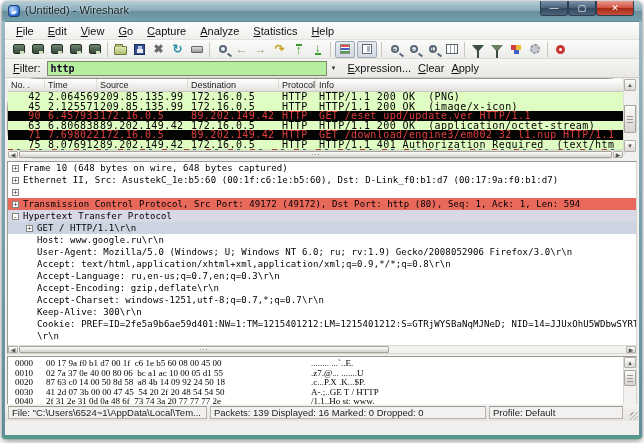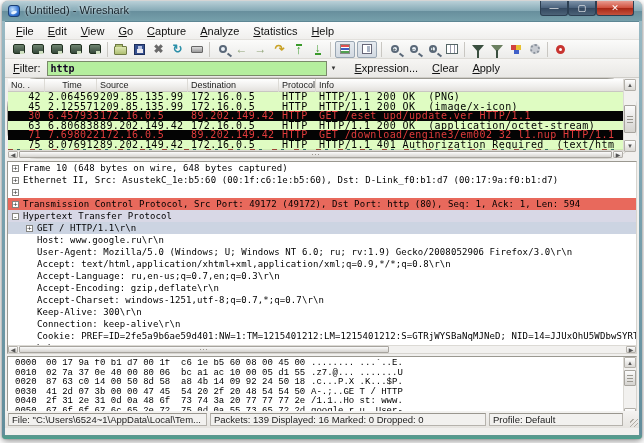--- a/index.html
+++ b/index.html
@@ -94,21 +94,21 @@
   .filterbar { position:absolute; left:0; top:37px; width:634px; height:19px;
              background:linear-gradient(180deg,#f6f5f3,#e9e8e5);
              border-bottom:1px solid #cfcdc8; display:flex; align-items:center; font-size:11px; }
   .flabel { margin-left:8px; color:#111; }
   .flabel .acc, .fbtn .acc { text-decoration:underline; }
   .finput { margin-left:6px; width:280px; height:15px; border:1px solid #7a8a6a;
             background:#b5ee9e; font-family:"DejaVu Sans Mono",monospace; font-size:10px;
             font-weight:bold; color:#102; padding:0 3px; }
   .fdrop { width:14px; height:15px; display:flex; align-items:center; justify-content:center;
             font-size:6px; color:#333; }
-  .fbtn { margin-left:14px; color:#111; }
+  .fbtn { margin-left:7px; color:#111; }
 
   
   .pane { position:absolute; left:2px; width:630px; background:#fff;
           border:1px solid #9a9890; border-right-color:#d7d5d0; border-bottom-color:#d7d5d0; }
 
   
   .plist { top:56px; height:81px;border-radius:30px; }
   .phead { position:absolute; left:0; top:0; right:13px; height:13px;
            background:linear-gradient(180deg,#ffffff,#efeeec 60%,#e3e1dd);
            border-bottom:1px solid #c9c7c2; }
@@ -155,29 +155,29 @@
   .exp { width:7px; height:7px; border:1px solid #848480; background:#fff; font-size:8px;
           line-height:5px; text-align:center; color:#333; margin-right:4px; flex:0 0 7px;
           font-family:"Liberation Sans",sans-serif; }
   .exp.none { visibility:hidden; }
   .details .hsb { position:absolute; left:0; right:0; bottom:0; height:8px; background:#f2f1ef;
           border-top:1px solid #dcdad5; }
 
   
   .hexpane { top:334px; height:64px; }
   .hexrows { position:absolute; left:0; top:2px; right:13px; bottom:0; overflow:hidden;
-          font-family:Liberation Mono, monospace; font-size:9px; color:#000; }
+          font-family:Liberation Serif, serif; font-size:9px; color:#000; }
   .hxrow { position:relative; height:9.6px; line-height:9.6px; white-space:pre; }
   .hx { position:absolute; top:0; }
   .hx.off { left:7px; } .hx.bytes { left:38px; } .hx.ascii { left:303px; }
   .hexpane .vsb { position:absolute; right:0; top:0; width:13px; bottom:0; background:#f2f1ef;
           border-left:1px solid #dcdad5; }
 
   
-  .statusbar { position:absolute; left:0; bottom:8px; width:634px; height:17px;
+  .statusbar { position:absolute; left:0; bottom:15px; width:634px; height:17px;
           background:linear-gradient(180deg,#f4f3f1,#e6e4e0); }
   .sbox { position:absolute; top:2px; height:13px; border:1px solid #b5b2ac;
           border-top-color:#9a978f; background:#f2f1ef; font-size:9.5px; color:#222;
           line-height:11px; padding:0 3px; overflow:hidden; white-space:nowrap; }
   .sbox.file { left:3px; width:199px; }
   .sbox.pkts { left:205px; width:276px; }
   .sbox.prof { left:484px; width:134px; }
   .grip { position:absolute; right:1px; bottom:1px; width:8px; height:8px;
           background:repeating-linear-gradient(135deg,transparent 0 2px,#b0ada6 2px 3px); }
 </style>
@@ -305,35 +305,35 @@
         <input class="finput" value="http" style="">
         <span class="fdrop">▼</span>
         <span class="fbtn"><span class="acc">E</span><span>xpression...</span></span>
         <span class="fbtn"><span class="acc">C</span><span>lear</span></span>
         <span class="fbtn"><span class="acc">A</span><span>pply</span></span>
       </div>
 
       <div class="pane plist">
         <div class="phead">
           <span class="hcell" style="left:0;width:37px;">No. .</span>
-          <span class="hcell" style="left:37px;width:52px;text-align:center;">Time</span>
+          <span class="hcell" style="left:37px;width:52px;">Time</span>
           <span class="hcell" style="left:89px;width:91px;">Source</span>
           <span class="hcell" style="left:180px;width:91px;">Destination</span>
           <span class="hcell" style="left:271px;width:37px;">Protocol</span>
           <span class="hcell" style="left:308px;width:261px;border-right:none;">Info</span>
         </div>
         <div class="rows">
           <div class="prow green">
             <span class="pc no">42</span><span class="pc time">2.064569</span><span class="pc src">209.85.135.99</span><span class="pc dst">172.16.0.5</span><span class="pc proto">HTTP</span><span class="pc info">HTTP/1.1 200 OK  (PNG)</span>
           </div>
           <div class="prow green">
             <span class="pc no">45</span><span class="pc time">2.125571</span><span class="pc src">209.85.135.99</span><span class="pc dst">172.16.0.5</span><span class="pc proto">HTTP</span><span class="pc info">HTTP/1.1 200 OK  (image/x-icon)</span>
           </div>
           <div class="prow black">
-            <span class="pc no">30</span><span class="pc time">6.457933</span><span class="pc src">172.16.0.5</span><span class="pc dst">89.202.149.42</span><span class="pc proto">HTTP</span><span class="pc info">GET /eset_upd/update.ver HTTP/1.1</span>
+            <span class="pc no">90</span><span class="pc time">6.457933</span><span class="pc src">172.16.0.5</span><span class="pc dst">89.202.149.42</span><span class="pc proto">HTTP</span><span class="pc info">GET /eset_upd/update.ver HTTP/1.1</span>
           </div>
           <div class="prow green">
             <span class="pc no">63</span><span class="pc time">6.806838</span><span class="pc src">89.202.149.42</span><span class="pc dst">172.16.0.5</span><span class="pc proto">HTTP</span><span class="pc info">HTTP/1.1 200 OK  (application/octet-stream)</span>
           </div>
           <div class="prow black">
             <span class="pc no">71</span><span class="pc time">7.698022</span><span class="pc src">172.16.0.5</span><span class="pc dst">89.202.149.42</span><span class="pc proto">HTTP</span><span class="pc info">GET /download/engine3/em002_32_l1.nup HTTP/1.1</span>
           </div>
           <div class="prow green">
             <span class="pc no">75</span><span class="pc time">8.076912</span><span class="pc src">89.202.149.42</span><span class="pc dst">172.16.0.5</span><span class="pc proto">HTTP</span><span class="pc info">HTTP/1.1 401 Authorization Required  (text/htm</span>
           </div>
@@ -359,21 +359,20 @@
           <div class="dline red"><span class="exp">+</span><span>Transmission Control Protocol, Src Port: 49172 (49172), Dst Port: http (80), Seq: 1, Ack: 1, Len: 594</span></div>
           <div class="dline lav"><span class="exp">-</span><span>Hypertext Transfer Protocol</span></div>
           <div class="dline ind1 sel"><span class="exp">+</span><span>GET / HTTP/1.1\r\n</span></div>
           <div class="dline ind1"><span class="exp none"></span><span>Host: www.google.ru\r\n</span></div>
           <div class="dline ind1"><span class="exp none"></span><span>User-Agent: Mozilla/5.0 (Windows; U; Windows NT 6.0; ru; rv:1.9) Gecko/2008052906 Firefox/3.0\r\n</span></div>
           <div class="dline ind1"><span class="exp none"></span><span>Accept: text/html,application/xhtml+xml,application/xml;q=0.9,*/*;q=0.8\r\n</span></div>
           <div class="dline ind1"><span class="exp none"></span><span>Accept-Language: ru,en-us;q=0.7,en;q=0.3\r\n</span></div>
           <div class="dline ind1"><span class="exp none"></span><span>Accept-Encoding: gzip,deflate\r\n</span></div>
           <div class="dline ind1"><span class="exp none"></span><span>Accept-Charset: windows-1251,utf-8;q=0.7,*;q=0.7\r\n</span></div>
           <div class="dline ind1"><span class="exp none"></span><span>Keep-Alive: 300\r\n</span></div>
-          <div class="dline ind1"><span class="exp none"></span><span>Connection: keep-alive\r\n</span></div>
           <div class="dline ind1"><span class="exp none"></span><span>Cookie: PREF=ID=2fe5a9b6ae59d401:NW=1:TM=1215401212:LM=1215401212:S=GTRjWYSBaNqMJNeD; NID=14=JJUxOhU5WDbwSYRTcnUYejcE</span></div>
           <div class="dline ind1"><span class="exp none"></span><span>\r\n</span></div>
         </div>
         <div class="hsb sb-track">
           <span class="sbtn" style="left:0;top:0;width:10px;height:7px;">◀</span>
           <span class="sthumb h" style="left:11px;top:0;width:370px;height:7px;"></span>
           <span class="sbtn" style="right:0;top:0;width:10px;height:7px;">▶</span>
         </div>
       </div>
 

